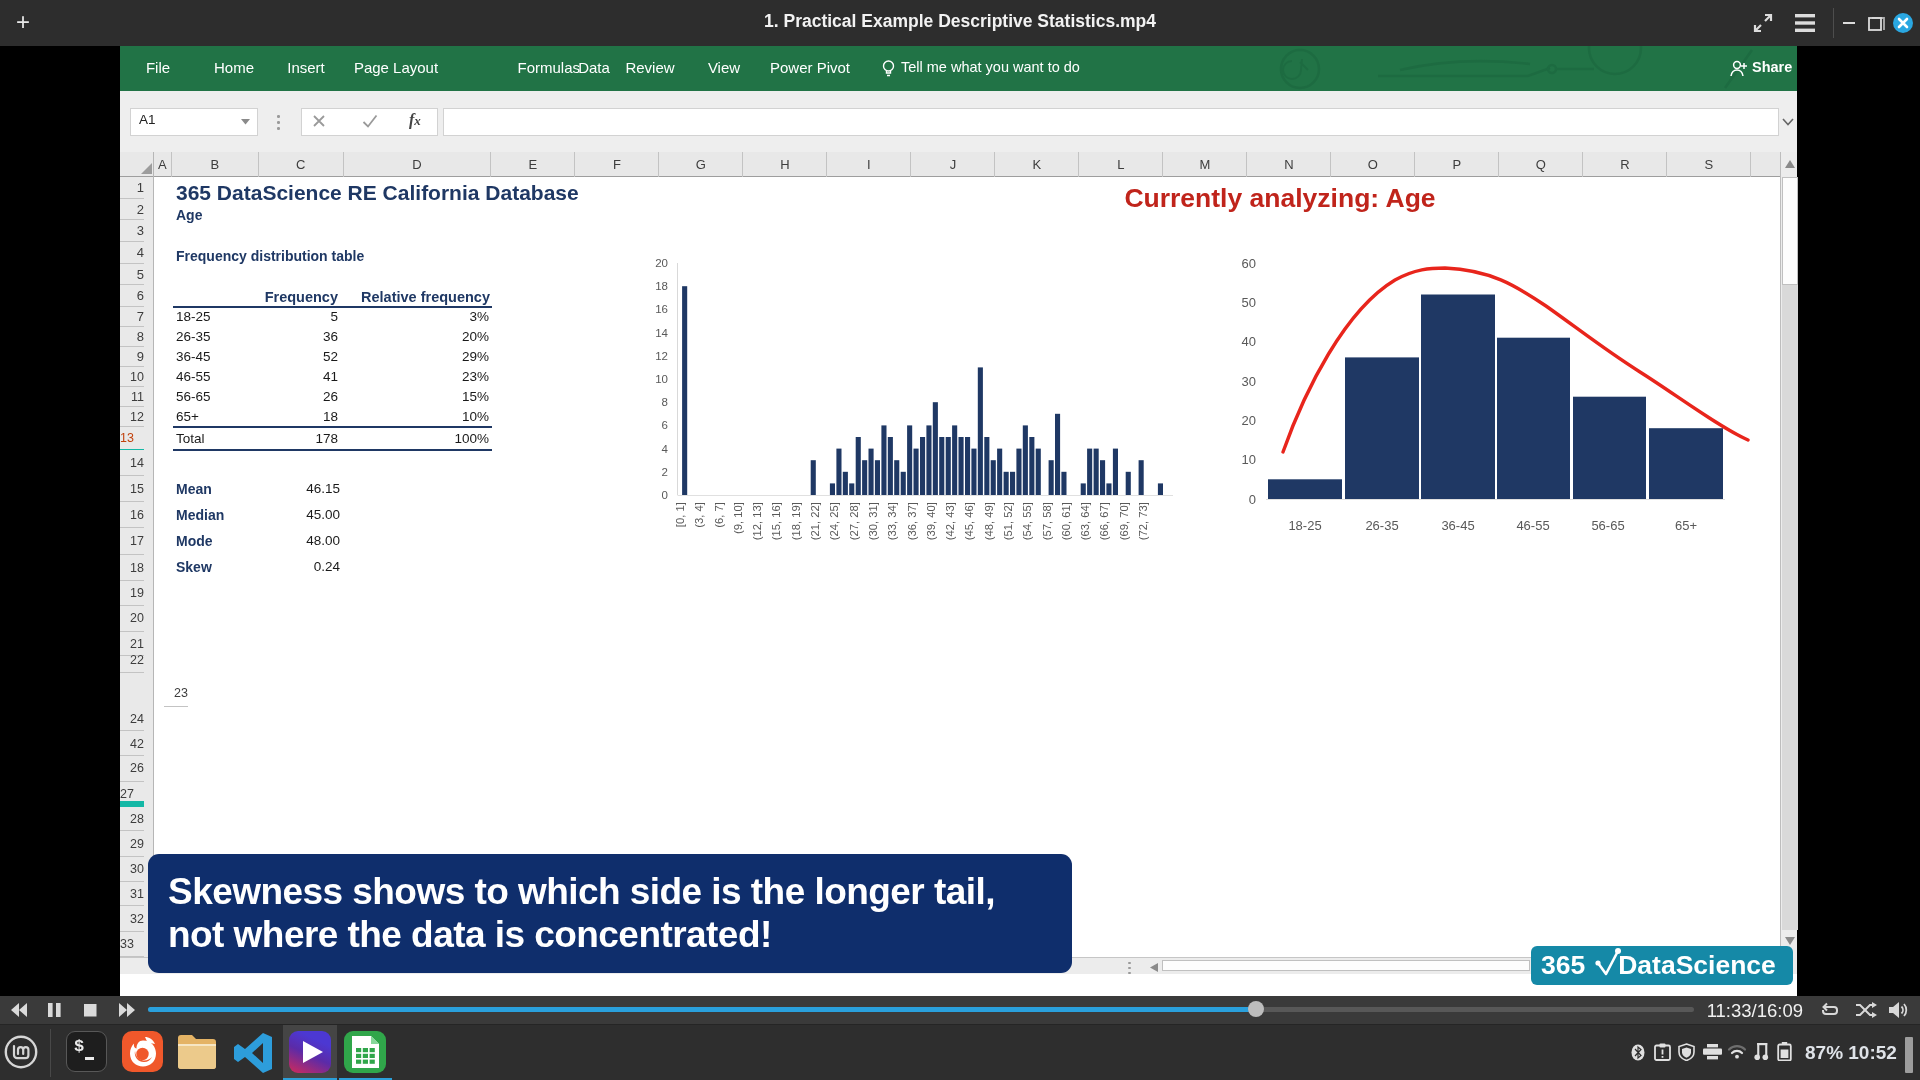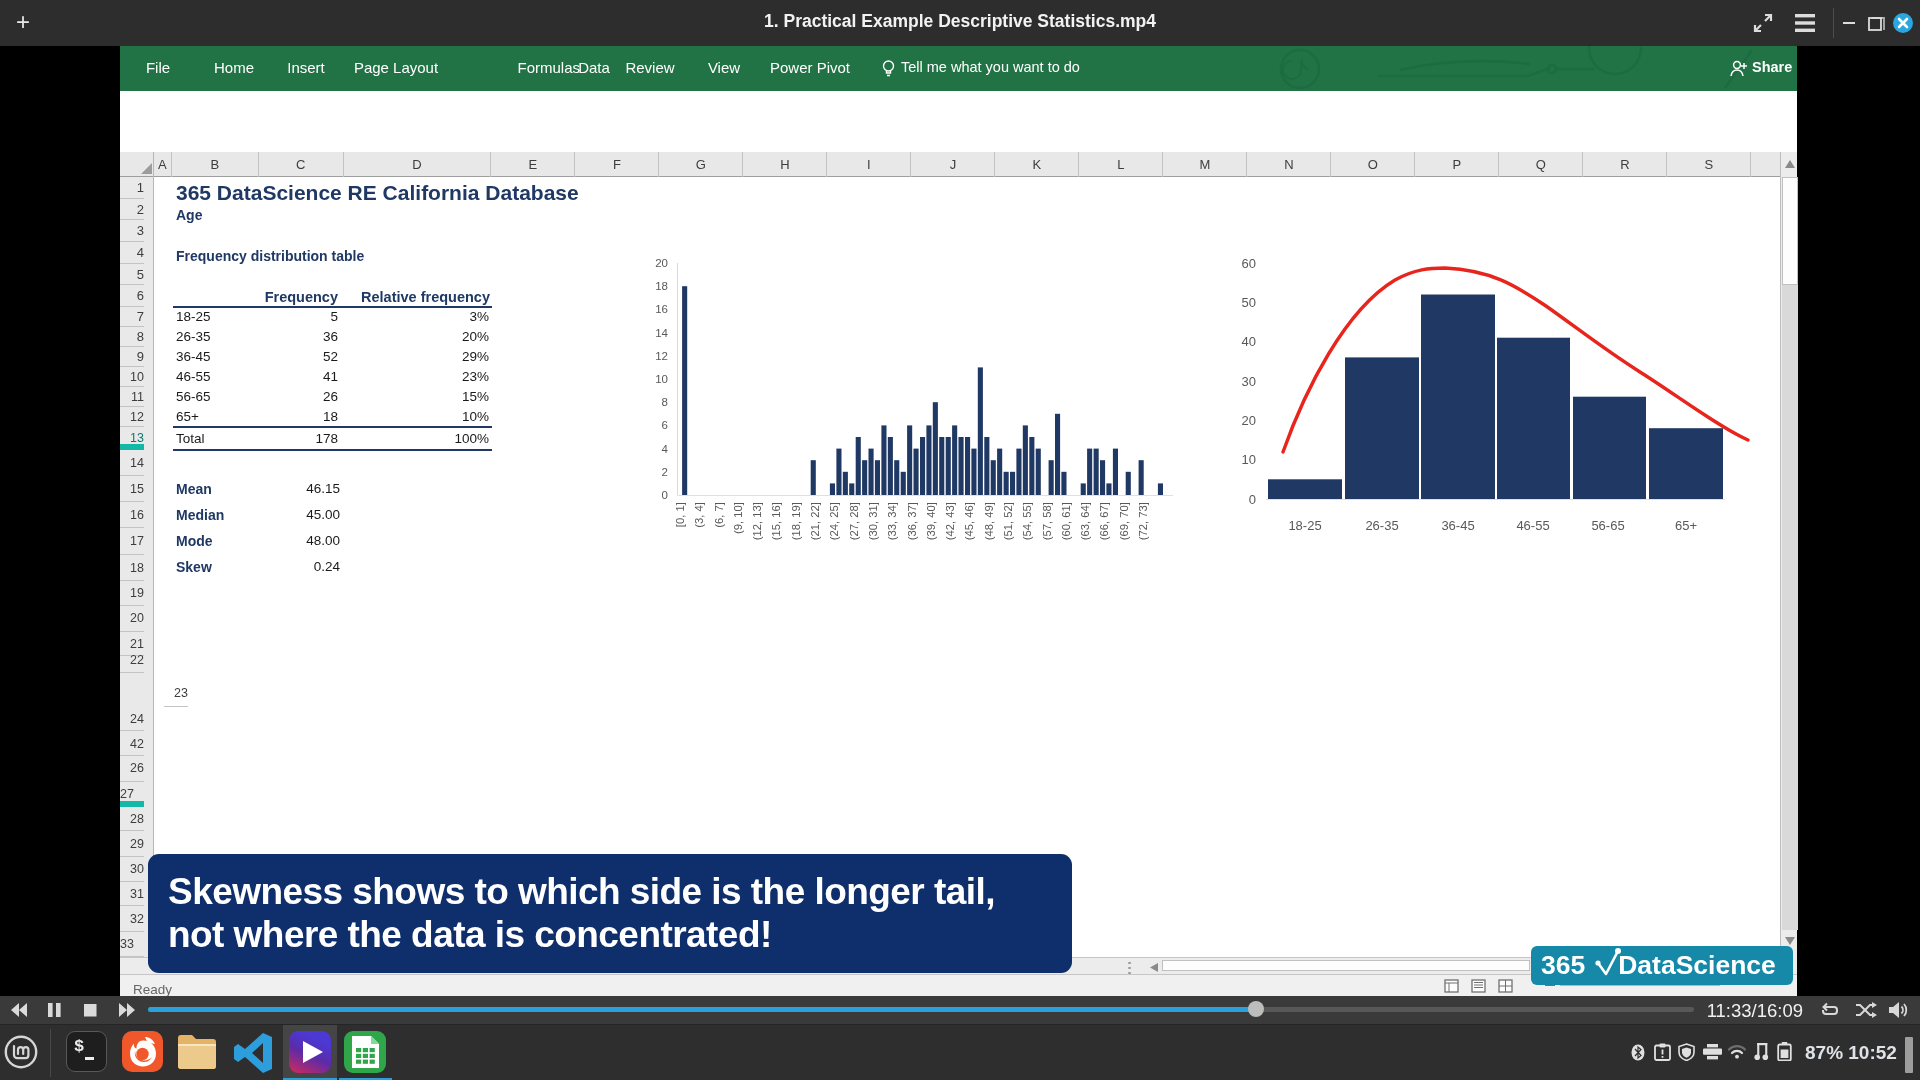--- a/index.html
+++ b/index.html
@@ -67,20 +67,42 @@
           </svg>
 <div style="position:absolute;left:781px;top:13px;font-size:14.5px;color:#fff;">Tell me what you want to do</div>
 <svg class="abs" style="left:1609px;top:13px;" width="19" height="19" viewBox="0 0 19 19">
 <g stroke="#fff" stroke-width="1.5" fill="none">
               <circle cx="8" cy="6" r="3.4"></circle>
               <path d="M2 17 q1 -6 6 -6 q5 0 6 6"></path>
               <path d="M15 4 v6 M12 7 h6"></path>
             </g>
           </svg>
 <div style="position:absolute;left:1632px;top:13px;font-size:14.5px;color:#fff;font-weight:bold;">Share</div>
+</div>
+<div class="abs" style="left:0;top:45px;width:1677px;height:61px;background:#eeeeee;">
+<div class="abs" style="left:10px;top:16.5px;width:128px;height:28px;background:#fff;border:1px solid #d2d2d2;"></div>
+<div style="position:absolute;left:19px;top:21px;font-size:13.5px;color:#222;">A1</div>
+<svg class="abs" style="left:121px;top:28px;" width="9" height="6" viewBox="0 0 9 6">
+            <path d="M0 0 h9 l-4.5 5.5 z" fill="#8a8a8a"></path>
+          </svg>
+<div style="position:absolute;left:157px;top:24px;width:2.5px;height:2.5px;background:#9a9a9a;border-radius:50%;"></div>
+<div style="position:absolute;left:157px;top:30px;width:2.5px;height:2.5px;background:#9a9a9a;border-radius:50%;"></div>
+<div style="position:absolute;left:157px;top:36px;width:2.5px;height:2.5px;background:#9a9a9a;border-radius:50%;"></div>
+<div class="abs" style="left:181px;top:16.5px;width:137px;height:28px;background:#fff;border:1px solid #d2d2d2;"></div>
+<svg class="abs" style="left:192px;top:23px;" width="14" height="14" viewBox="0 0 14 14">
+            <path d="M2 2 L12 12 M12 2 L2 12" stroke="#9a9a9a" stroke-width="1.8"></path>
+          </svg>
+<svg class="abs" style="left:242px;top:23px;" width="16" height="14" viewBox="0 0 16 14">
+            <path d="M1.5 8 L6 12.5 L14.5 1.5" stroke="#9a9a9a" stroke-width="1.8" fill="none"></path>
+          </svg>
+<div style="position:absolute;left:289px;top:20px;font-size:16px;color:#444;font-family:'Liberation Serif',serif;font-style:italic;font-weight:bold;">f<span style="font-size:13px">x</span></div>
+<div class="abs" style="left:323px;top:16.5px;width:1336px;height:28px;background:#fff;border:1px solid #d2d2d2;"></div>
+<svg class="abs" style="left:1662px;top:27px;" width="12" height="8" viewBox="0 0 12 8">
+            <path d="M1 1 L6 6.5 L11 1" stroke="#666" stroke-width="1.6" fill="none"></path>
+          </svg>
 </div>
 <div class="abs" style="left:0;top:106px;width:1660px;height:25px;background:#e8e8e8;border-bottom:1px solid #9e9e9e;">
 <div class="abs" style="left:0;top:0;width:34px;height:25px;border-right:1px solid #b6b6b6;"></div>
 <svg class="abs" style="left:21px;top:11px;" width="12" height="12" viewBox="0 0 12 12">
             <path d="M11 0 V11 H0 Z" fill="#9c9c9c"></path>
           </svg>
 <div class="abs" style="left:34.0px;top:0;width:17.6px;height:25px;border-right:1px solid #c3c3c3;text-align:center;font-size:13px;color:#3d3d3d;line-height:25px;">A</div>
 <div class="abs" style="left:51.6px;top:0;width:87.4px;height:25px;border-right:1px solid #c3c3c3;text-align:center;font-size:13px;color:#3d3d3d;line-height:25px;">B</div>
 <div class="abs" style="left:139.0px;top:0;width:84.6px;height:25px;border-right:1px solid #c3c3c3;text-align:center;font-size:13px;color:#3d3d3d;line-height:25px;">C</div>
 <div class="abs" style="left:223.6px;top:0;width:147.8px;height:25px;border-right:1px solid #c3c3c3;text-align:center;font-size:13px;color:#3d3d3d;line-height:25px;">D</div>
@@ -106,21 +128,21 @@
 <div class="abs" style="left:0;top:43.3px;width:24px;height:21.7px;border-bottom:1px solid #c3c3c3;text-align:right;font-size:13px;color:#3d3d3d;line-height:21.7px;">3</div>
 <div class="abs" style="left:0;top:65.0px;width:24px;height:21.7px;border-bottom:1px solid #c3c3c3;text-align:right;font-size:13px;color:#3d3d3d;line-height:21.7px;">4</div>
 <div class="abs" style="left:0;top:86.7px;width:24px;height:21.6px;border-bottom:1px solid #c3c3c3;text-align:right;font-size:13px;color:#3d3d3d;line-height:21.6px;">5</div>
 <div class="abs" style="left:0;top:108.3px;width:24px;height:21.7px;border-bottom:1px solid #c3c3c3;text-align:right;font-size:13px;color:#3d3d3d;line-height:21.7px;">6</div>
 <div class="abs" style="left:0;top:130.0px;width:24px;height:20.0px;border-bottom:1px solid #c3c3c3;text-align:right;font-size:13px;color:#3d3d3d;line-height:20.0px;">7</div>
 <div class="abs" style="left:0;top:150.0px;width:24px;height:20.0px;border-bottom:1px solid #c3c3c3;text-align:right;font-size:13px;color:#3d3d3d;line-height:20.0px;">8</div>
 <div class="abs" style="left:0;top:170.0px;width:24px;height:20.0px;border-bottom:1px solid #c3c3c3;text-align:right;font-size:13px;color:#3d3d3d;line-height:20.0px;">9</div>
 <div class="abs" style="left:0;top:190.0px;width:24px;height:20.0px;border-bottom:1px solid #c3c3c3;text-align:right;font-size:12.5px;color:#3d3d3d;line-height:20.0px;">10</div>
 <div class="abs" style="left:0;top:210.0px;width:24px;height:20.0px;border-bottom:1px solid #c3c3c3;text-align:right;font-size:12.5px;color:#3d3d3d;line-height:20.0px;">11</div>
 <div class="abs" style="left:0;top:230.0px;width:24px;height:20.0px;border-bottom:1px solid #c3c3c3;text-align:right;font-size:12.5px;color:#3d3d3d;line-height:20.0px;">12</div>
-<div class="abs" style="left:0;top:250.0px;width:24px;height:23.0px;border-bottom:6px solid #14b8a6;text-align:right;font-size:12.5px;color:#0f766e;line-height:23.0px;">13</div>
+<div class="abs" style="left:0;top:250.0px;width:24px;height:23.0px;border-bottom:1px solid #14b8a6;text-align:left;font-size:12.5px;color:#c2410c;line-height:23.0px;">13</div>
 <div class="abs" style="left:0;top:273.0px;width:24px;height:26.0px;border-bottom:1px solid #c3c3c3;text-align:right;font-size:12.5px;color:#3d3d3d;line-height:26.0px;">14</div>
 <div class="abs" style="left:0;top:299.0px;width:24px;height:26.0px;border-bottom:1px solid #c3c3c3;text-align:right;font-size:12.5px;color:#3d3d3d;line-height:26.0px;">15</div>
 <div class="abs" style="left:0;top:325.0px;width:24px;height:26.0px;border-bottom:1px solid #c3c3c3;text-align:right;font-size:12.5px;color:#3d3d3d;line-height:26.0px;">16</div>
 <div class="abs" style="left:0;top:351.0px;width:24px;height:26.5px;border-bottom:1px solid #c3c3c3;text-align:right;font-size:12.5px;color:#3d3d3d;line-height:26.5px;">17</div>
 <div class="abs" style="left:0;top:377.5px;width:24px;height:26.5px;border-bottom:1px solid #c3c3c3;text-align:right;font-size:12.5px;color:#3d3d3d;line-height:26.5px;">18</div>
 <div class="abs" style="left:0;top:404.0px;width:24px;height:25.3px;border-bottom:1px solid #c3c3c3;text-align:right;font-size:12.5px;color:#3d3d3d;line-height:25.3px;">19</div>
 <div class="abs" style="left:0;top:429.3px;width:24px;height:25.3px;border-bottom:1px solid #c3c3c3;text-align:right;font-size:12.5px;color:#3d3d3d;line-height:25.3px;">20</div>
 <div class="abs" style="left:0;top:454.6px;width:24px;height:24.9px;border-bottom:1px solid #c3c3c3;text-align:right;font-size:12.5px;color:#3d3d3d;line-height:24.9px;">21</div>
 <div class="abs" style="left:0;top:471px;width:24px;height:24.9px;border-bottom:1px solid #c3c3c3;text-align:right;font-size:12.5px;color:#3d3d3d;line-height:24.9px;">22</div>
 <div class="abs" style="left:0;top:504.4px;width:24px;height:25.2px;border-bottom:1px solid #c3c3c3;text-align:right;font-size:12.5px;color:#3d3d3d;line-height:25.2px;margin-left:44px;">23</div>
@@ -165,20 +187,21 @@
 <div style="position:absolute;top:433.8px;line-height:18px;font-size:13.5px;color:#1a1a1a;font-weight:normal;white-space:nowrap;left:-380.0px;width:600px;text-align:right;">46.15</div>
 <div style="position:absolute;top:459.5px;line-height:19px;font-size:14px;color:#1f3864;font-weight:bold;white-space:nowrap;left:56.0px;">Median</div>
 <div style="position:absolute;top:459.8px;line-height:18px;font-size:13.5px;color:#1a1a1a;font-weight:normal;white-space:nowrap;left:-380.0px;width:600px;text-align:right;">45.00</div>
 <div style="position:absolute;top:485.5px;line-height:19px;font-size:14px;color:#1f3864;font-weight:bold;white-space:nowrap;left:56.0px;">Mode</div>
 <div style="position:absolute;top:485.8px;line-height:18px;font-size:13.5px;color:#1a1a1a;font-weight:normal;white-space:nowrap;left:-380.0px;width:600px;text-align:right;">48.00</div>
 <div style="position:absolute;top:511.5px;line-height:19px;font-size:14px;color:#1f3864;font-weight:bold;white-space:nowrap;left:56.0px;">Skew</div>
 <div style="position:absolute;top:511.8px;line-height:18px;font-size:13.5px;color:#1a1a1a;font-weight:normal;white-space:nowrap;left:-380.0px;width:600px;text-align:right;">0.24</div>
 <div style="position:absolute;left:53px;top:260px;width:319px;height:1.6px;background:#1f3864;"></div>
 <div style="position:absolute;left:53px;top:380px;width:319px;height:1.6px;background:#1f3864;"></div>
 <div style="position:absolute;left:53px;top:402.5px;width:319px;height:2.8px;background:#1f3864;"></div>
+<div style="position:absolute;left:860px;top:137px;width:600px;text-align:center;font-size:26.5px;font-weight:bold;color:#c0241b;">Currently analyzing: Age</div>
 <svg class="abs" style="left:508px;top:204px;" width="575" height="330" viewBox="0 0 575 330">
           <text x="40" y="17.0" font-size="11.5" fill="#595959" text-anchor="end" font-family="Liberation Sans">20</text>
           <text x="40" y="40.2" font-size="11.5" fill="#595959" text-anchor="end" font-family="Liberation Sans">18</text>
           <text x="40" y="63.4" font-size="11.5" fill="#595959" text-anchor="end" font-family="Liberation Sans">16</text>
           <text x="40" y="86.6" font-size="11.5" fill="#595959" text-anchor="end" font-family="Liberation Sans">14</text>
           <text x="40" y="109.8" font-size="11.5" fill="#595959" text-anchor="end" font-family="Liberation Sans">12</text>
           <text x="40" y="133.0" font-size="11.5" fill="#595959" text-anchor="end" font-family="Liberation Sans">10</text>
           <text x="40" y="156.2" font-size="11.5" fill="#595959" text-anchor="end" font-family="Liberation Sans">8</text>
           <text x="40" y="179.4" font-size="11.5" fill="#595959" text-anchor="end" font-family="Liberation Sans">6</text>
           <text x="40" y="202.6" font-size="11.5" fill="#595959" text-anchor="end" font-family="Liberation Sans">4</text>
@@ -294,35 +317,20 @@
 </div>
 <div class="abs" style="left:0;top:910.7px;width:1660px;height:17.3px;background:#ececec;border-top:1px solid #c6c6c6;">
 <div style="position:absolute;left:1008px;top:4px;width:2.5px;height:2.5px;background:#9a9a9a;border-radius:50%;"></div>
 <div style="position:absolute;left:1008px;top:9px;width:2.5px;height:2.5px;background:#9a9a9a;border-radius:50%;"></div>
 <div style="position:absolute;left:1008px;top:14px;width:2.5px;height:2.5px;background:#9a9a9a;border-radius:50%;"></div>
 <svg class="abs" style="left:1030px;top:5px;" width="8" height="9" viewBox="0 0 8 9">
             <path d="M8 0 V9 L0 4.5 Z" fill="#8a8a8a"></path>
           </svg>
 <div style="position:absolute;left:1042px;top:2.5px;width:368px;height:11px;background:#fdfdfd;border:1px solid #c0c0c0;"></div>
 </div>
-<div class="abs" style="left:0;top:928.0px;width:1677px;height:22px;background:#f0f0f0;border-top:1px solid #c6c6c6;">
-<div style="position:absolute;left:13px;top:7px;font-size:13.5px;color:#666;">Ready</div>
-<svg class="abs" style="left:1324px;top:4px;" width="80" height="15" viewBox="0 0 80 15">
-<g stroke="#707070" stroke-width="1.3" fill="#fdfdfd">
-<rect x="1" y="1" width="13" height="12"></rect>
-              <path d="M1 4 h13 M5 4 v9" stroke-width="1"></path>
-<rect x="28" y="1" width="13" height="12"></rect>
-              <path d="M30 3.5 h9 M30 6 h9 M30 8.5 h9" stroke-width="1"></path>
-<rect x="55" y="1" width="13" height="12"></rect>
-              <path d="M55 7 h13 M61.5 1 v12" stroke-width="1"></path>
-</g>
-          </svg>
-<div style="position:absolute;left:1425px;top:9px;width:10px;height:2px;background:#707070;"></div>
-<div style="position:absolute;left:1440px;top:9.5px;width:160px;height:1.5px;background:#b5b5b5;"></div>
-</div>
 </div>
 <div class="abs" style="left:148px;top:808px;width:924px;height:119px;background:#0f2e6c;border-radius:11px;"></div>
 <div class="abs" style="left:168px;top:825px;font-size:37px;line-height:42.5px;color:#fff;font-weight:bold;white-space:nowrap;letter-spacing:-0.55px;">Skewness shows to which side is the longer tail,<br>not where the data is concentrated!</div>
 <div class="abs" style="left:1531px;top:900px;width:262px;height:39px;background:#1589a7;border-radius:6px;"></div>
 <div class="abs" style="left:1541px;top:904px;font-size:26.5px;color:#fff;font-weight:bold;white-space:nowrap;">365<span style="display:inline-block;width:33px;"></span>DataScience</div>
 <svg class="abs" style="left:1594px;top:898px;" width="34" height="36" viewBox="0 0 34 36">
 <g stroke="#fff" stroke-width="2.6" fill="none" stroke-linecap="round" stroke-linejoin="round">
           <path d="M4 19 L12 30 L24 7"></path>
         </g>
 <circle cx="4" cy="19" r="2.6" fill="#fff"></circle>

